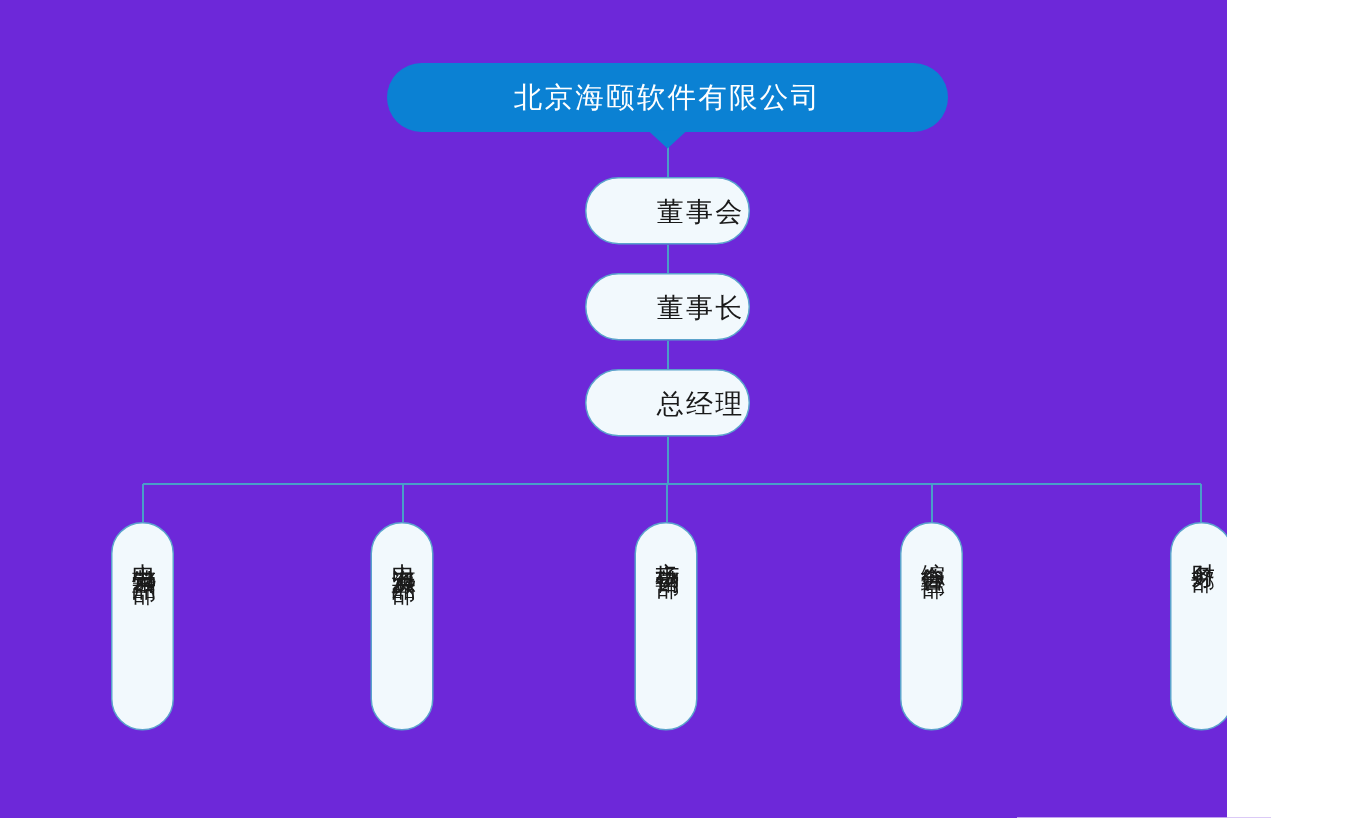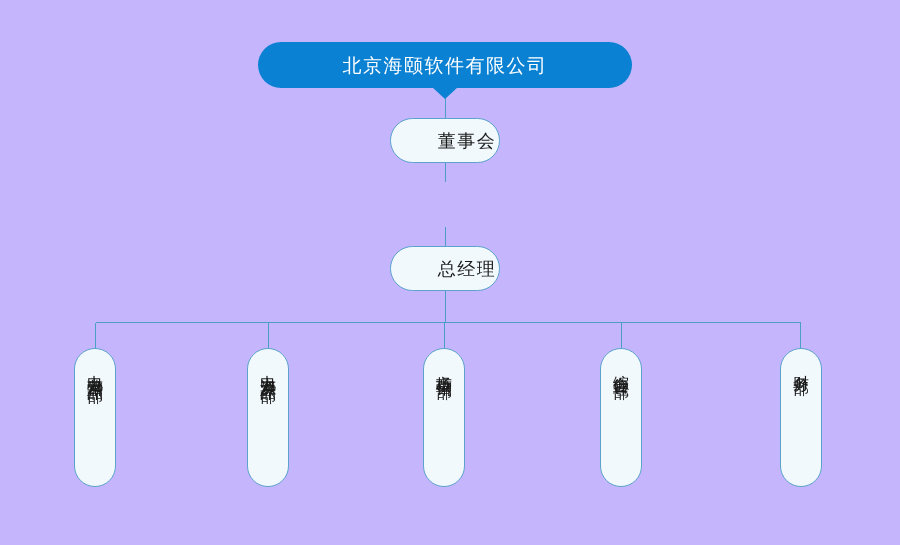--- a/index.html
+++ b/index.html
@@ -5,23 +5,23 @@
   html, body {
     margin: 0;
     padding: 0;
     background: #ffffff;
   }
   body {
     font-family: "Liberation Sans", "DejaVu Sans", sans-serif;
   }
   #org-chart {
     position: relative;
-    width: 900px;
+    width: 818px;
     height: 545px;
-    background: #c4b5fd;
+    background: #6d28d9;
     overflow: hidden;
   }
 
   
   #connector-layer {
     position: absolute;
     left: 0;
     top: 0;
     width: 900px;
     height: 545px;
@@ -147,20 +147,23 @@
 
   <div class="root-node">
     <span class="root-label">北京海颐软件有限公司</span>
   </div>
   <div class="root-tail"></div>
 
   <div id="node-board" class="pill mid-pill">
     <span class="pill-label">董事会</span>
   </div>
 
+  <div id="node-chairman" class="pill mid-pill">
+    <span class="pill-label">董事长</span>
+  </div>
 
   <div id="node-gm" class="pill mid-pill">
     <span class="pill-label">总经理</span>
   </div>
 
   <div id="dept-0" class="dept-pill">
     <span class="dept-label">电力营销产品部</span>
   </div>
 
   <div id="dept-1" class="dept-pill">

